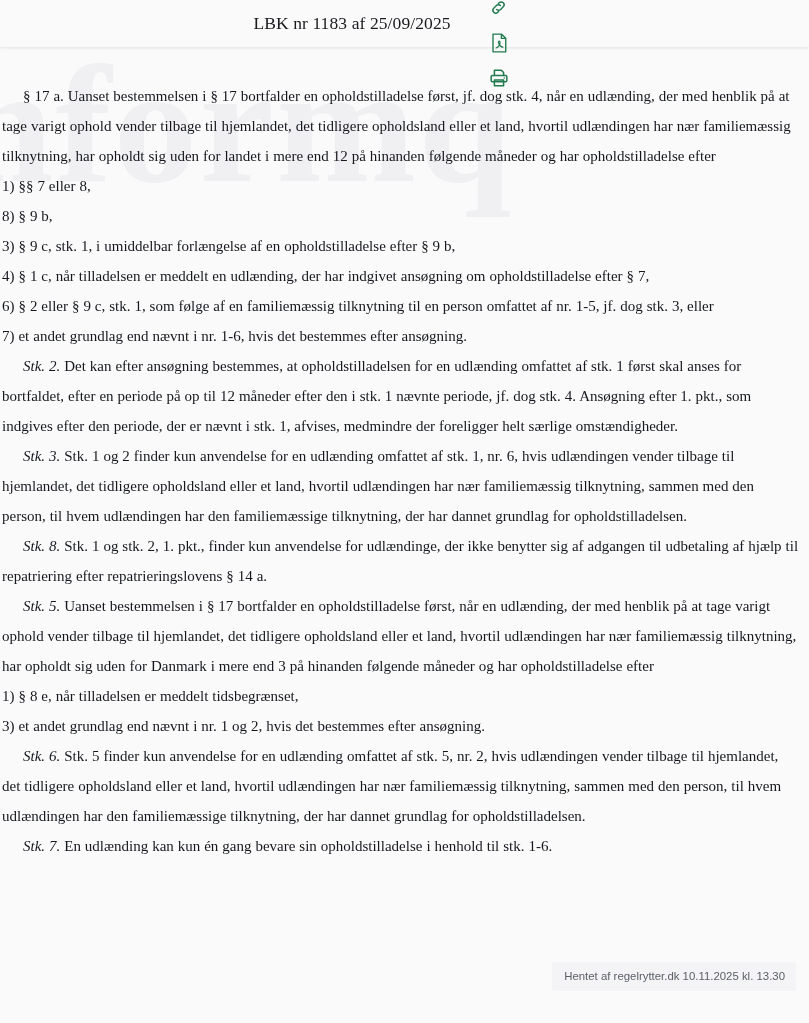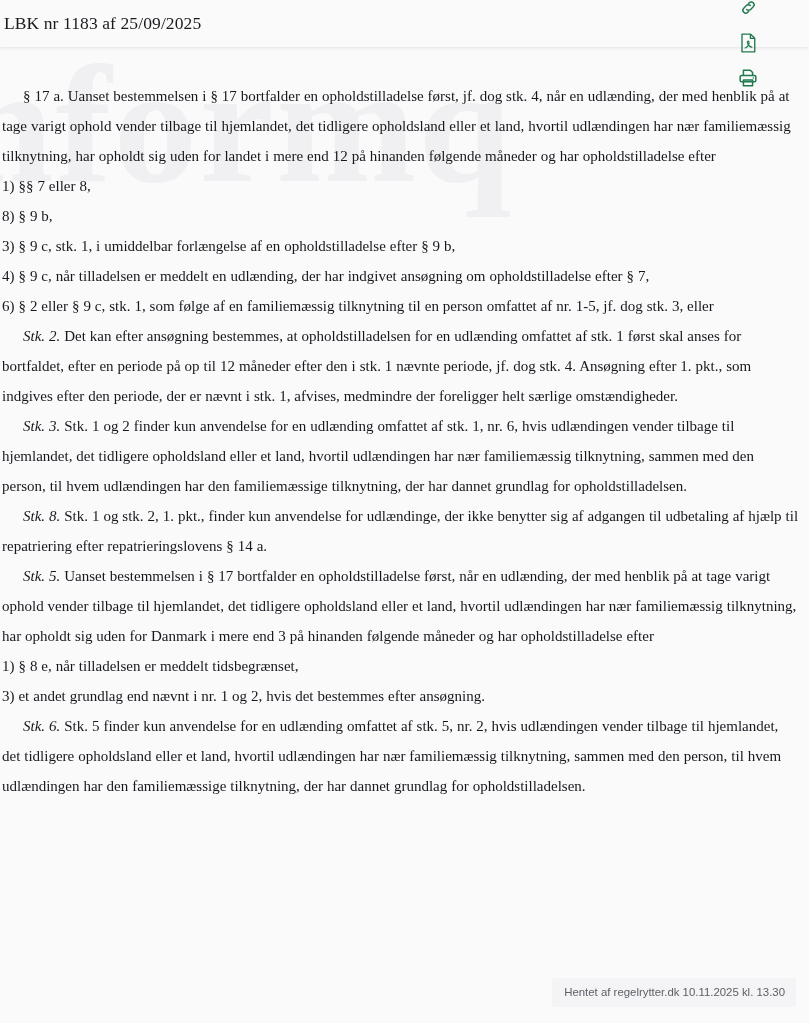--- a/index.html
+++ b/index.html
@@ -42,21 +42,21 @@
 
   
   #header {
     position: relative;
     z-index: 3;
     height: 47px;
     width: 809px;
     background: #fafafb;
     display: flex;
     align-items: center;
-    justify-content: space-between;
+    justify-content: center;
     padding: 0 13px 0 4px;
     box-shadow: 0 1px 3px rgba(60,70,75,0.13);
   }
 
   #doc-title {
     font-family: "Liberation Serif", "DejaVu Serif", serif;
     font-size: 17.5px;
     color: #1b1b1f;
     letter-spacing: .1px;
     white-space: nowrap;
@@ -131,21 +131,21 @@
     word-spacing: .2px;
   }
   p.indent { text-indent: 21px; }
   p.flat   { text-indent: 0; }
   .stk { font-style: italic; }
 
   
   #stamp {
     position: absolute;
     right: 13px;
-    bottom: 16px;
+    bottom: 32px;
     z-index: 4;
     background: #f4f4f6;
     color: #5c6067;
     font-family: "Liberation Sans", "DejaVu Sans", sans-serif;
     font-size: 11.4px;
     line-height: 1;
     padding: 9px 11px 9px 12px;
     border-radius: 3px;
     white-space: nowrap;
   }
@@ -192,26 +192,28 @@
       </div>
 
     </div>
   </div>
 
   <div id="doc">
       <p class="indent">§ 17 a. Uanset bestemmelsen i § 17 bortfalder en opholdstilladelse først, jf. dog stk. 4, når en udlænding, der med henblik på at tage varigt ophold vender tilbage til hjemlandet, det tidligere opholdsland eller et land, hvortil udlændingen har nær familiemæssig tilknytning, har opholdt sig uden for landet i mere end 12 på hinanden følgende måneder og har opholdstilladelse efter</p>
       <p class="flat">1) §§ 7 eller 8,</p>
       <p class="flat">8) § 9 b,</p>
       <p class="flat">3) § 9 c, stk. 1, i umiddelbar forlængelse af en opholdstilladelse efter § 9 b,</p>
-      <p class="flat">4) § 9 c, når tilladelsen er meddelt en udlænding, der har indgivet ansøgning om opholdstilladelse efter § 7,</p>
+      <p class="flat">4) § 1 c, når tilladelsen er meddelt en udlænding, der har indgivet ansøgning om opholdstilladelse efter § 7,</p>
       <p class="flat">6) § 2 eller § 9 c, stk. 1, som følge af en familiemæssig tilknytning til en person omfattet af nr. 1-5, jf. dog stk. 3, eller</p>
+      <p class="flat">7) et andet grundlag end nævnt i nr. 1-6, hvis det bestemmes efter ansøgning.</p>
       <p class="indent"><span class="stk">Stk. 2.</span> Det kan efter ansøgning bestemmes, at opholdstilladelsen for en udlænding omfattet af stk. 1 først skal anses for bortfaldet, efter en periode på op til 12 måneder efter den i stk. 1 nævnte periode, jf. dog stk. 4. Ansøgning efter 1. pkt., som indgives efter den periode, der er nævnt i stk. 1, afvises, medmindre der foreligger helt særlige omstændigheder.</p>
       <p class="indent"><span class="stk">Stk. 3.</span> Stk. 1 og 2 finder kun anvendelse for en udlænding omfattet af stk. 1, nr. 6, hvis udlændingen vender tilbage til hjemlandet, det tidligere opholdsland eller et land, hvortil udlændingen har nær familiemæssig tilknytning, sammen med den person, til hvem udlændingen har den familiemæssige tilknytning, der har dannet grundlag for opholdstilladelsen.</p>
       <p class="indent"><span class="stk">Stk. 8.</span> Stk. 1 og stk. 2, 1. pkt., finder kun anvendelse for udlændinge, der ikke benytter sig af adgangen til udbetaling af hjælp til repatriering efter repatrieringslovens § 14 a.</p>
       <p class="indent"><span class="stk">Stk. 5.</span> Uanset bestemmelsen i § 17 bortfalder en opholdstilladelse først, når en udlænding, der med henblik på at tage varigt ophold vender tilbage til hjemlandet, det tidligere opholdsland eller et land, hvortil udlændingen har nær familiemæssig tilknytning, har opholdt sig uden for Danmark i mere end 3 på hinanden følgende måneder og har opholdstilladelse efter</p>
       <p class="flat">1) § 8 e, når tilladelsen er meddelt tidsbegrænset,</p>
       <p class="flat">3) et andet grundlag end nævnt i nr. 1 og 2, hvis det bestemmes efter ansøgning.</p>
       <p class="indent"><span class="stk">Stk. 6.</span> Stk. 5 finder kun anvendelse for en udlænding omfattet af stk. 5, nr. 2, hvis udlændingen vender tilbage til hjemlandet, det tidligere opholdsland eller et land, hvortil udlændingen har nær familiemæssig tilknytning, sammen med den person, til hvem udlændingen har den familiemæssige tilknytning, der har dannet grundlag for opholdstilladelsen.</p>
+      <p class="indent"><span class="stk">Stk. 7.</span> En udlænding kan kun én gang bevare sin opholdstilladelse i henhold til stk. 1-6.</p>
     </div>
 
   <div id="stamp">Hentet af regelrytter.dk 10.11.2025 kl. 13.30</div>
 
 </div>
 
 </body></html>

